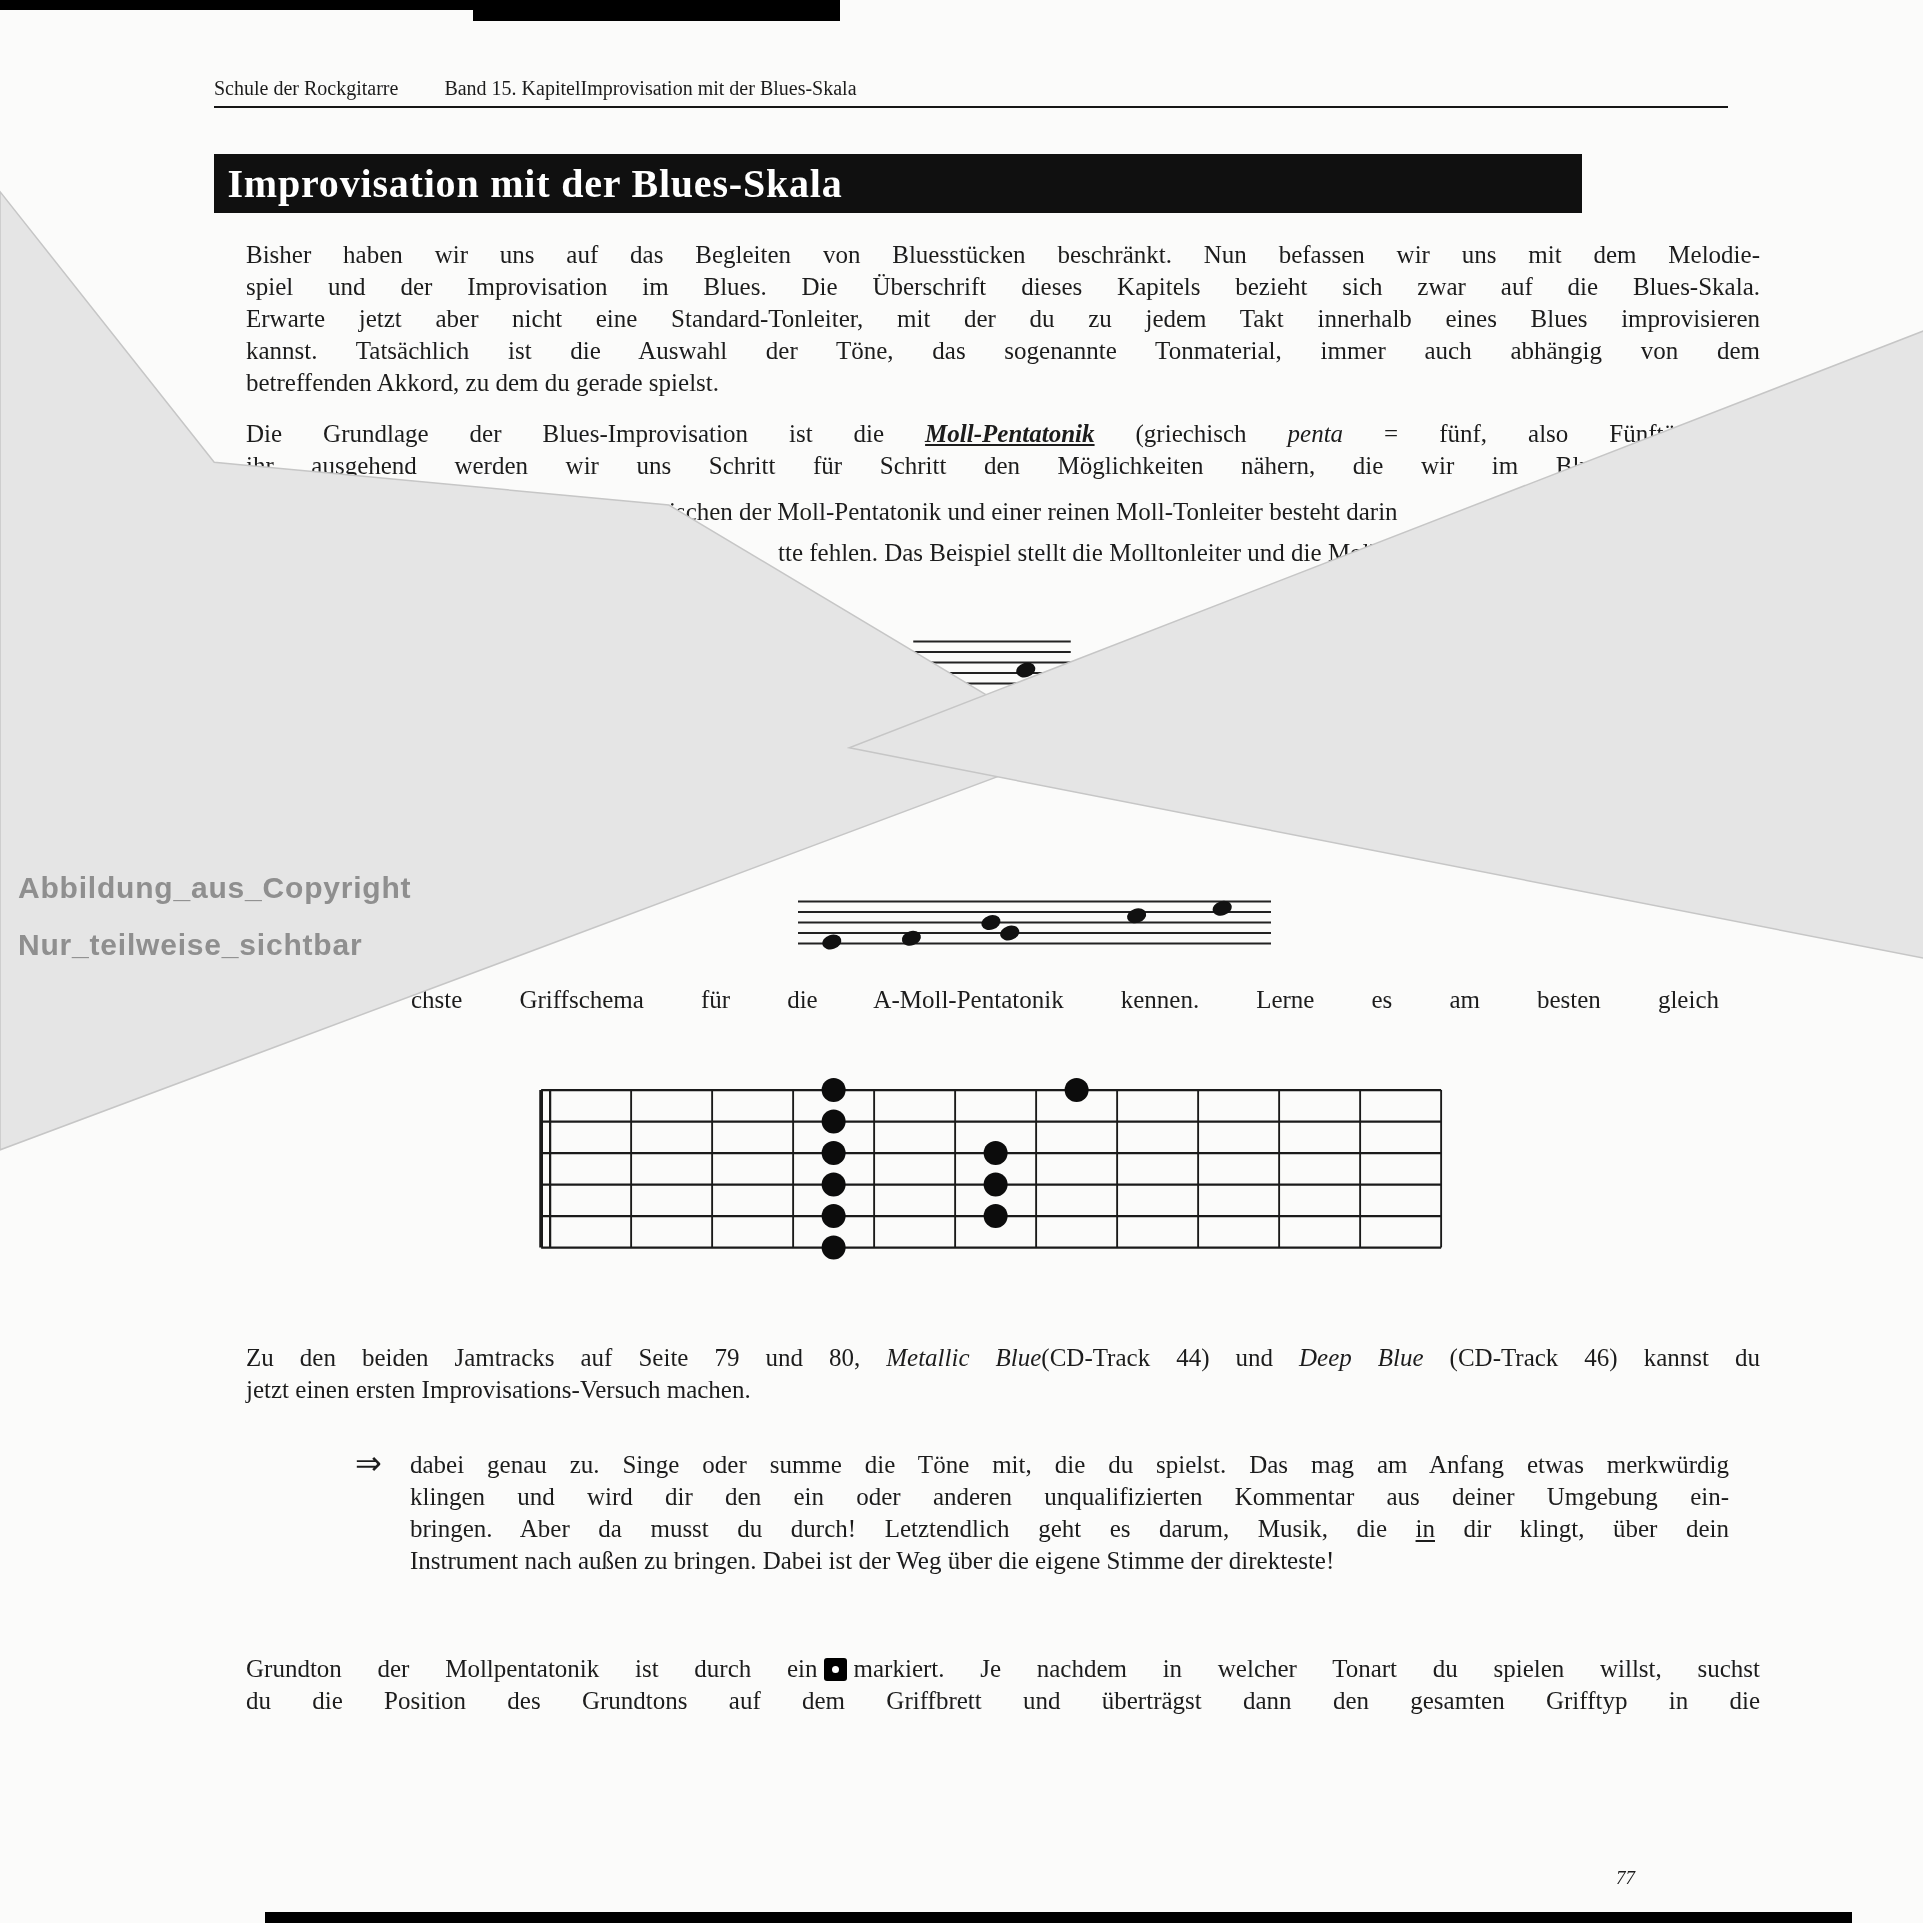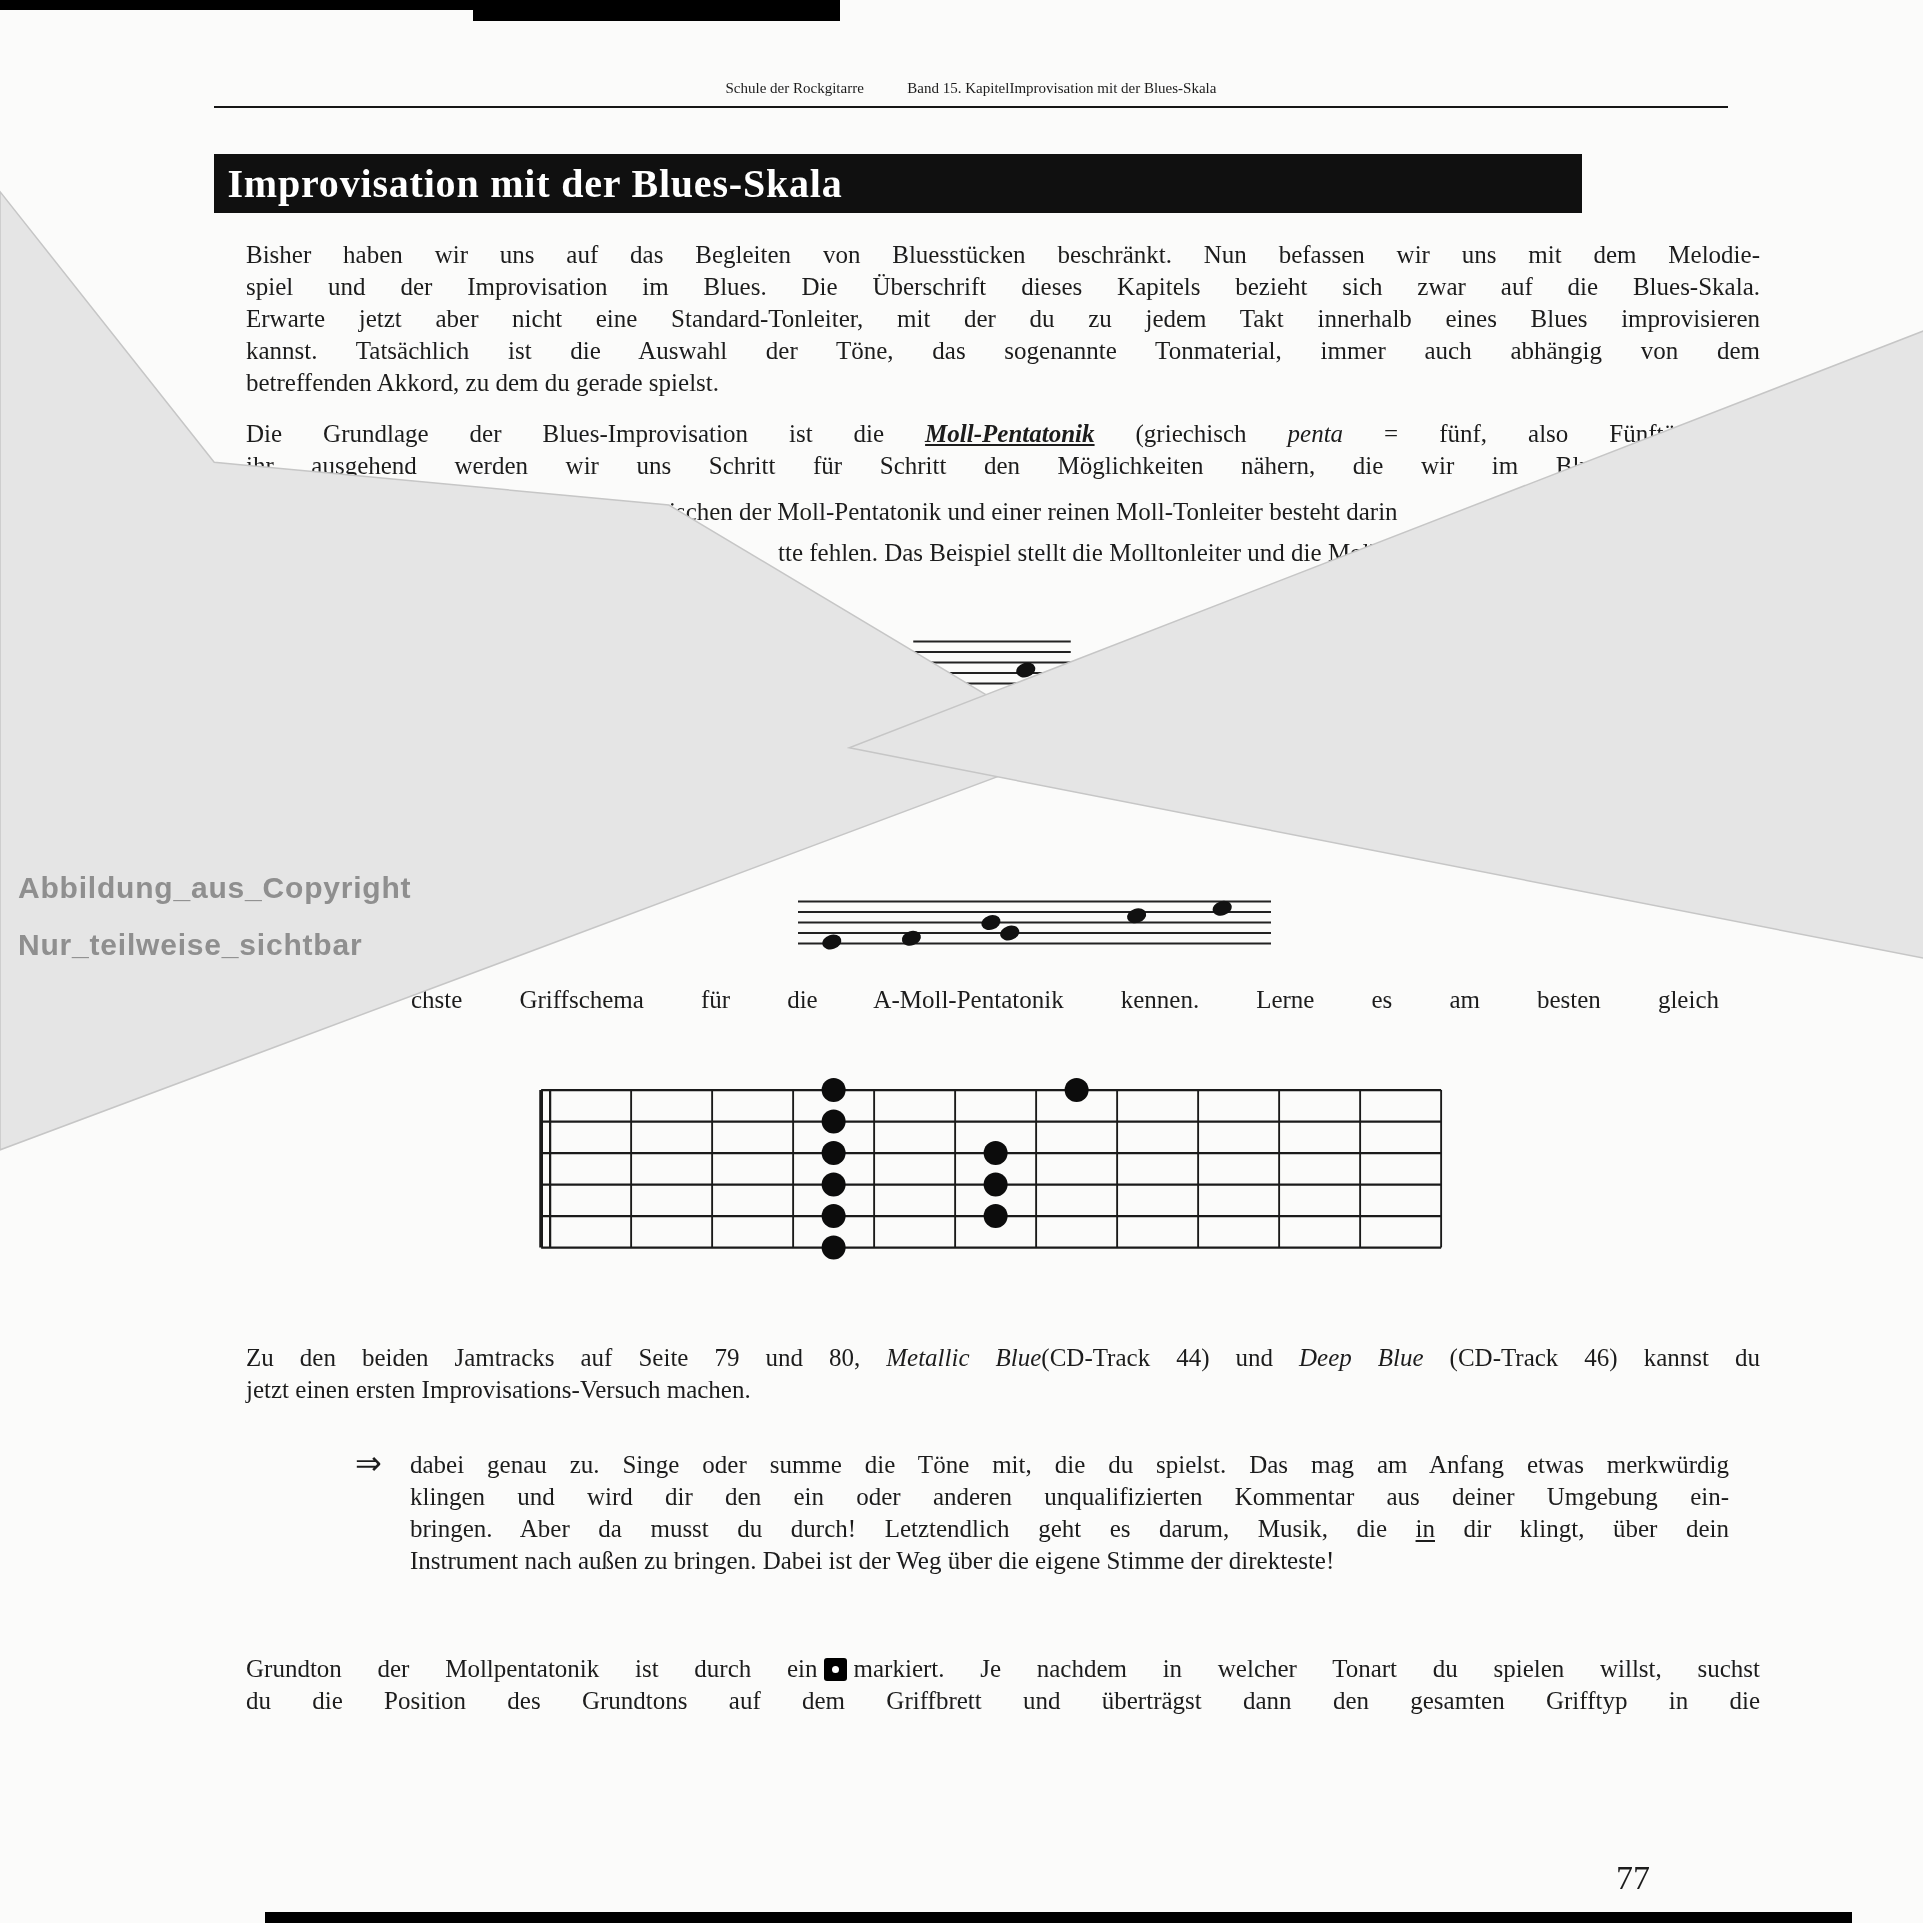--- a/index.html
+++ b/index.html
@@ -9,31 +9,31 @@
     font-family:"Liberation Serif","DejaVu Serif",serif;
     font-size:25px;line-height:32px;
   }
   .abs{position:absolute;}
   .just{text-align:justify;text-align-last:justify;text-justify:inter-word;}
   .nowrap{white-space:nowrap;}
   .bi{font-weight:bold;font-style:italic;text-decoration:underline;}
   .it{font-style:italic;}
   .u{text-decoration:underline;text-decoration-thickness:1.5px;text-underline-offset:3px;}
   .scanbar{position:absolute;background:#000;}
-  #hdr{left:214px;top:72px;width:1514px;display:flex;justify-content:center;font-size:15px;}
+  #hdr{left:214px;top:72px;width:1514px;display:flex;justify-content:flex-start;font-size:20px;}
   #hdr .cell{white-space:nowrap;}
   #hdr-rule{left:214px;top:106px;width:1514px;height:2.3px;background:#161616;}
   #banner{left:214px;top:154px;width:1368px;height:59px;background:#101010;display:flex;align-items:center;}
   #banner .t{color:#ffffff;font-weight:bold;font-size:40px;padding-left:13.5px;letter-spacing:0.8px;white-space:nowrap;}
   .paraw{width:1514px;margin-left:32px;}
   #advice-text{width:1319px;}
   #wm-svg{left:0;top:0;width:1924px;height:1924px;pointer-events:none;}
   .wmtext{font-family:"Liberation Sans","DejaVu Sans",sans-serif;font-weight:bold;font-size:30px;letter-spacing:0.8px;white-space:nowrap;}
   #arrow-glyph{font-family:"DejaVu Sans",sans-serif;font-size:32px;line-height:32px;}
-  #pageno{font-size:34px;}
+  #pageno{font-style:italic;font-size:19px;}
   .rootmark{display:inline-block;width:22.5px;height:22.5px;background:#000;border-radius:3px;vertical-align:-3.8px;margin:0 6.8px;position:relative;}
   .rootmark i{position:absolute;left:50%;top:50%;width:7.5px;height:7.5px;margin:-3.8px 0 0 -3.8px;background:#fff;border-radius:50%;}
   svg{display:block;}
 </style>
 </head>
 <body>
 
 <div id="page">
 
   <div class="scanbar" style="left:0;top:0;width:473px;height:9.8px;"></div>

